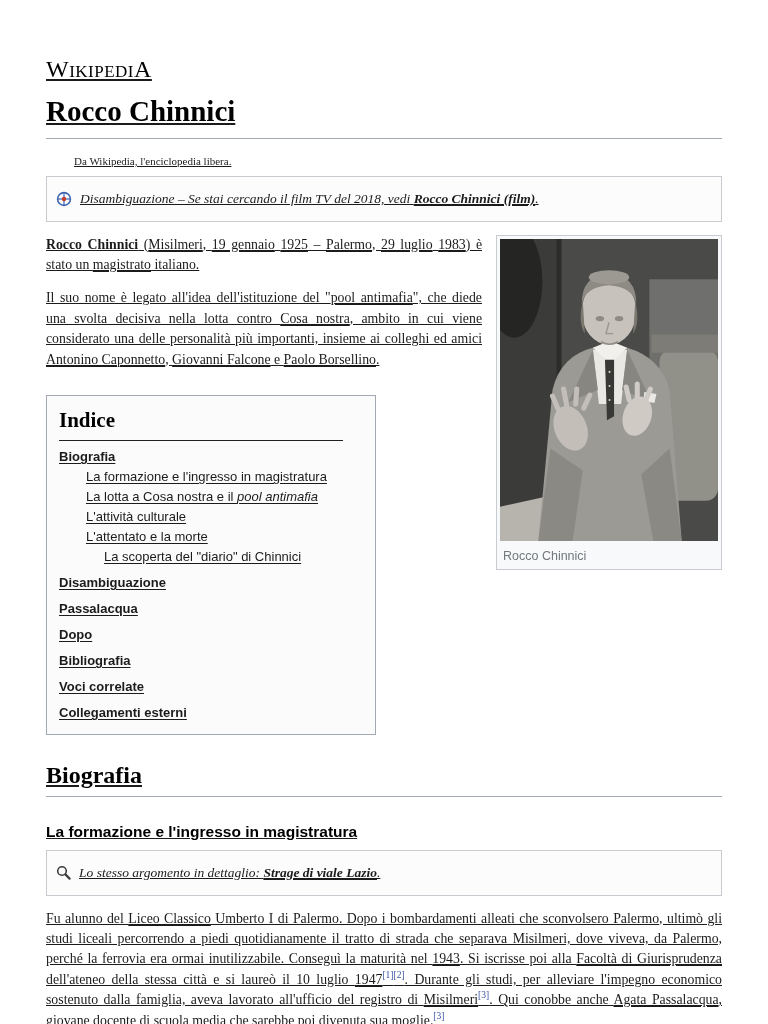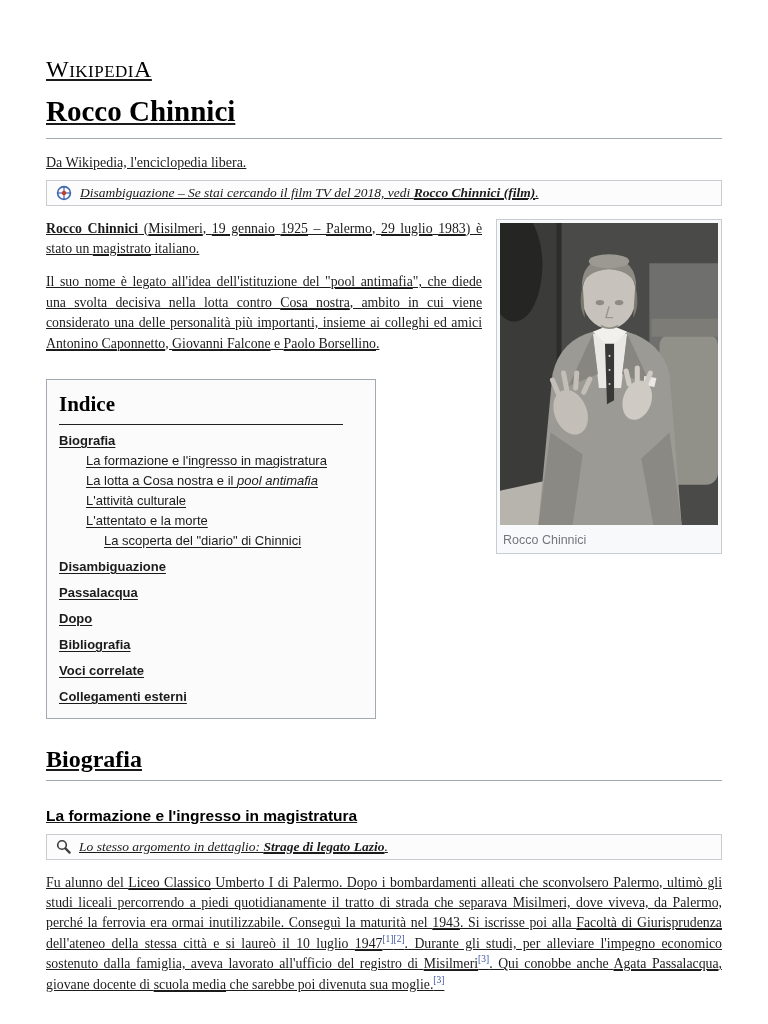--- a/index.html
+++ b/index.html
@@ -15,26 +15,26 @@
     font-family:"Liberation Serif", serif;
     font-variant:small-caps;
     font-size:24px; letter-spacing:0.5px; color:#000;
   }
   .title {
     font-family:"Liberation Serif", serif;
     font-size:29px; font-weight:bold; color:#000;
     margin-top:12px; padding-bottom:10px;
     border-bottom:1px solid #a2a9b1;
   }
-  .tagline { font-size:14px; margin-top:16px; }
+  .tagline { font-size:11px; margin-top:16px;margin-left:28px; }
 
   .hatnote {
     display:flex; align-items:center; gap:8px;
     border:1px solid #c8ccd1; background:#fcfcfc;
-    padding:3px 9px; margin-top:9px;
+    padding:13px 9px; margin-top:9px;
     font-size:13.5px; min-height:25px;
   }
   .hatnote .txt { line-height:1.3; }
 
   .body-flow { margin-top:13px; }
 
   .thumb {
     float:right; width:226px; margin:0 0 10px 14px;
     border:1px solid #c8ccd1; background:#f8f9fa; padding:3px;
   }
@@ -177,18 +177,18 @@
 
   <h3 class="h3">La formazione e l'ingresso in magistratura</h3>
 
   <div class="hatnote">
     <span style="display:inline-flex;">
       <svg width="15" height="15" viewBox="0 0 15 15">
         <circle cx="6" cy="6" r="4.3" fill="none" stroke="#3d3d3d" stroke-width="1.6"></circle>
         <line x1="9.4" y1="9.4" x2="13.6" y2="13.6" stroke="#3d3d3d" stroke-width="2.2" stroke-linecap="round"></line>
       </svg>
     </span>
-    <span class="txt"><span class="i">Lo stesso argomento in dettaglio: </span><span class="b i lnk">Strage di legato Lazio</span><span class="i">.</span></span>
+    <span class="txt"><span class="i">Lo stesso argomento in dettaglio: </span><span class="b i lnk">Strage di viale Lazio</span><span class="i">.</span></span>
   </div>
 
   <p class="para body-p"><span>Fu alunno del </span><span class="lnk">Liceo Classico</span><span> Umberto I di Palermo. Dopo i bombardamenti alleati che sconvolsero Palermo, ultimò gli studi liceali percorrendo a piedi quotidianamente il tratto di strada che separava Misilmeri, dove viveva, da Palermo, perché la ferrovia era ormai inutilizzabile. Conseguì la maturità nel </span><span class="lnk">1943</span><span>. Si iscrisse poi alla </span><span class="lnk">Facoltà di Giurisprudenza</span><span> dell'ateneo della stessa città e si laureò il 10 luglio </span><span class="lnk">1947</span><sup class="ref">[1]</sup><sup class="ref">[2]</sup><span>. Durante gli studi, per alleviare l'impegno economico sostenuto dalla famiglia, aveva lavorato all'ufficio del registro di </span><span class="lnk">Misilmeri</span><sup class="ref">[3]</sup><span>. Qui conobbe anche </span><span class="lnk">Agata Passalacqua</span><span>, giovane docente di </span><span class="lnk">scuola media</span><span> che sarebbe poi divenuta sua moglie.</span><sup class="ref">[3]</sup></p>
 
 </div>
 
 </body></html>

